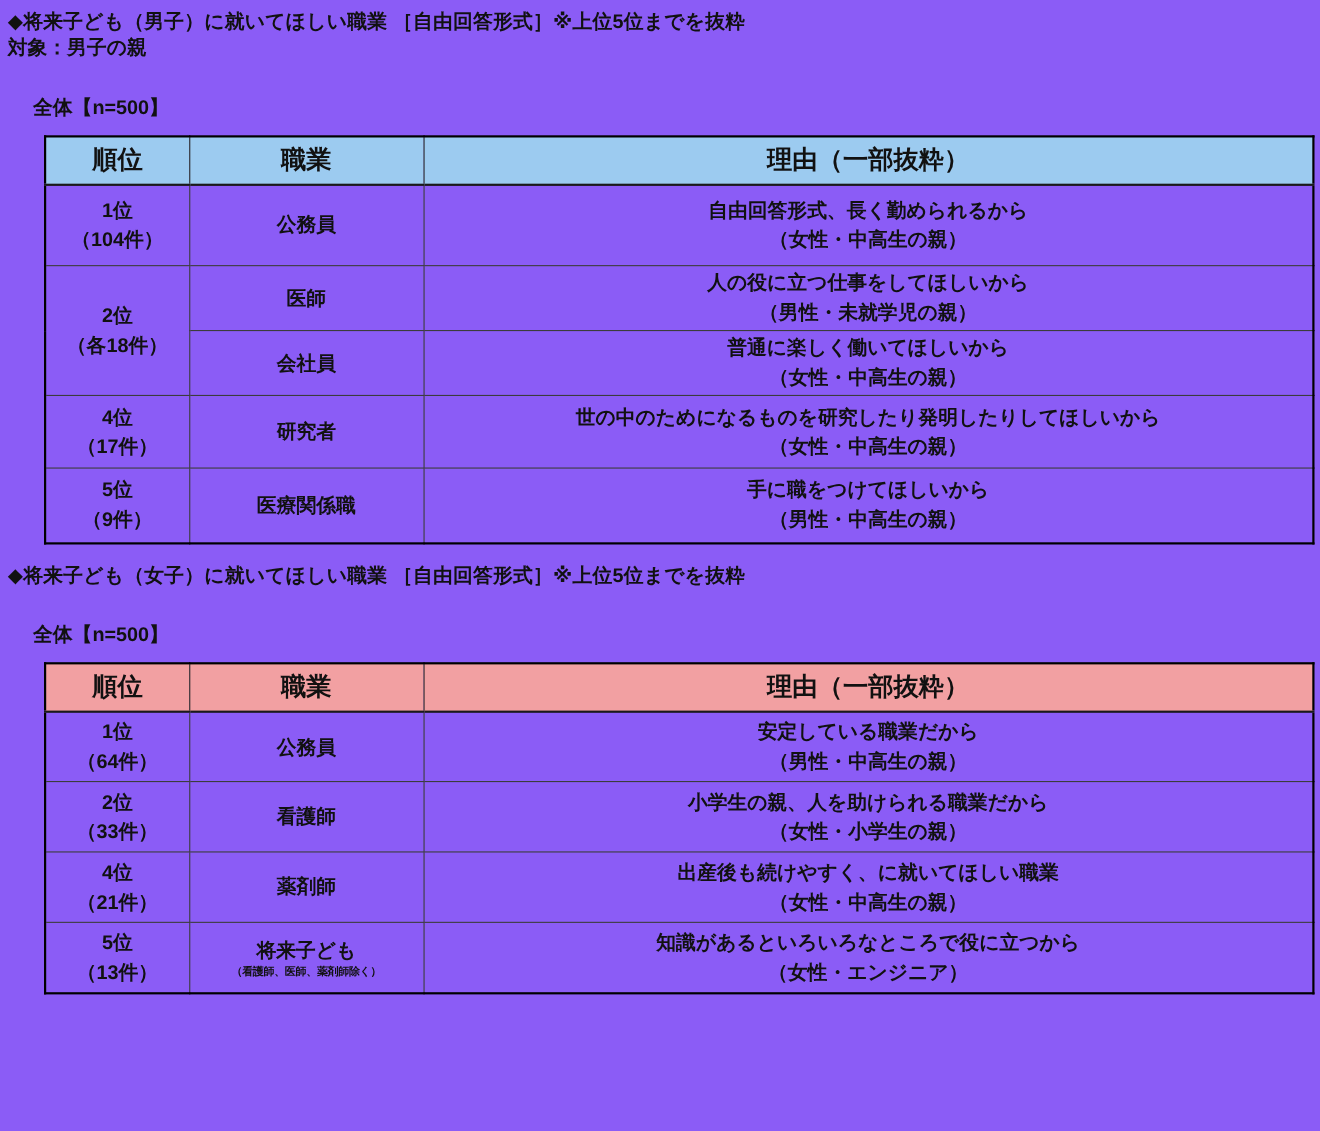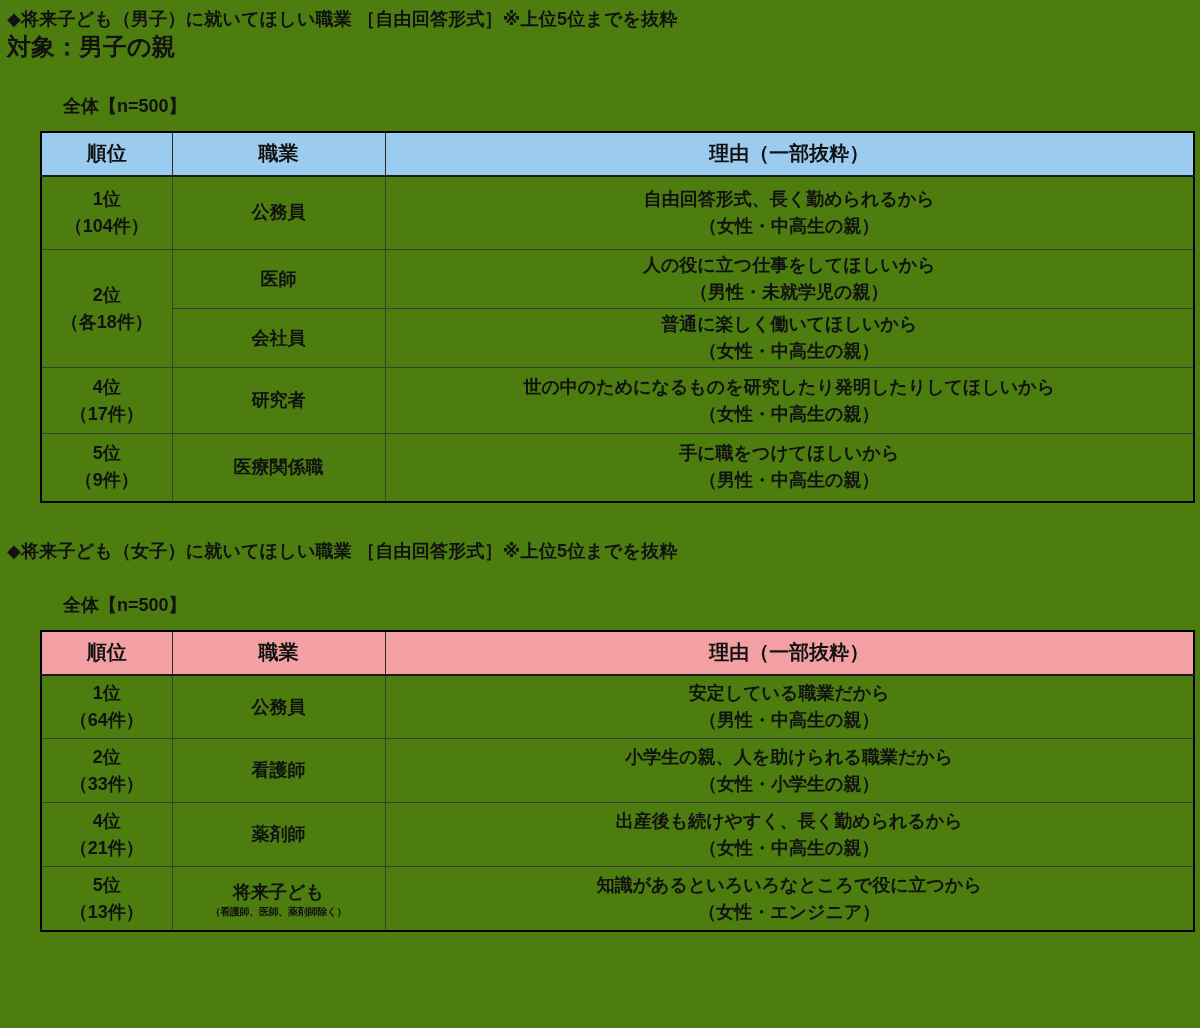--- a/index.html
+++ b/index.html
@@ -5,54 +5,54 @@
   * { box-sizing: border-box; }
   html, body { margin: 0; padding: 0; background: #ffffff; }
   body {
     font-family: "Liberation Sans", "DejaVu Sans", sans-serif;
     color: #111111;
     font-weight: bold;
   }
   .doc {
     width: 1200px;
     height: 1028px;
-    background: #4d7c0f;
+    background: #8b5cf6;
     overflow: hidden;
     padding-top: 7px;
   }
   .sec-title {
     font-size: 18px;
     line-height: 1.35;
     padding-left: 7px;
     letter-spacing: 0.2px;
     white-space: nowrap;
   }
   .sec-target {
-    font-size: 24px;
+    font-size: 18px;
     line-height: 1.35;
     padding-left: 7px;
   }
   .sample-label {
     font-size: 18px;
-    margin: 30px 0 13px 63px;
+    margin: 30px 0 13px 30px;
   }
   table.rank-table {
     border-collapse: collapse;
     table-layout: fixed;
     width: 1155px;
     margin-left: 40px;
     border: 2px solid #000000;
   }
   col.c-rank { width: 131px; }
   col.c-job  { width: 213px; }
   table.rank-table th {
     border: 1px solid #2a2a2a;
     border-bottom: 2px solid #1a1a1a;
     height: 44px;
-    font-size: 20px;
+    font-size: 23px;
     text-align: center;
     vertical-align: middle;
     padding: 0;
   }
   table.rank-table td {
     border: 1px solid #3c3c3c;
     text-align: center;
     vertical-align: middle;
     font-size: 18px;
     line-height: 1.5;
@@ -64,21 +64,21 @@
   .t1 tr.r4 td { height: 66px; }
   .t1 tr.r5 td { height: 68px; }
   .t2 tr td { height: 64px; }
   .cell-line { display: block; }
   .job-note {
     display: block;
     font-size: 10px;
     line-height: 1.2;
     letter-spacing: -0.3px;
   }
-  .gap-top2 { margin-top: 36px; }
+  .gap-top2 { margin-top: 16px; }
 </style>
 </head>
 <body>
 
 <div class="doc">
 
   <div class="sec-title">◆将来子ども（男子）に就いてほしい職業 ［自由回答形式］※上位5位までを抜粋</div>
   <div class="sec-target">対象：男子の親</div>
   <div class="sample-label">全体【n=500】</div>
 
@@ -185,21 +185,21 @@
         <span class="cell-line">（女性・小学生の親）</span>
       </td>
     </tr>
     <tr>
       <td>
         <span class="cell-line">4位</span>
         <span class="cell-line">（21件）</span>
       </td>
       <td>薬剤師</td>
       <td>
-        <span class="cell-line">出産後も続けやすく、長く勤められるから</span>
+        <span class="cell-line">出産後も続けやすく、に就いてほしい職業</span>
         <span class="cell-line">（女性・中高生の親）</span>
       </td>
     </tr>
     <tr>
       <td>
         <span class="cell-line">5位</span>
         <span class="cell-line">（13件）</span>
       </td>
       <td>
         <span class="cell-line">将来子ども</span>

